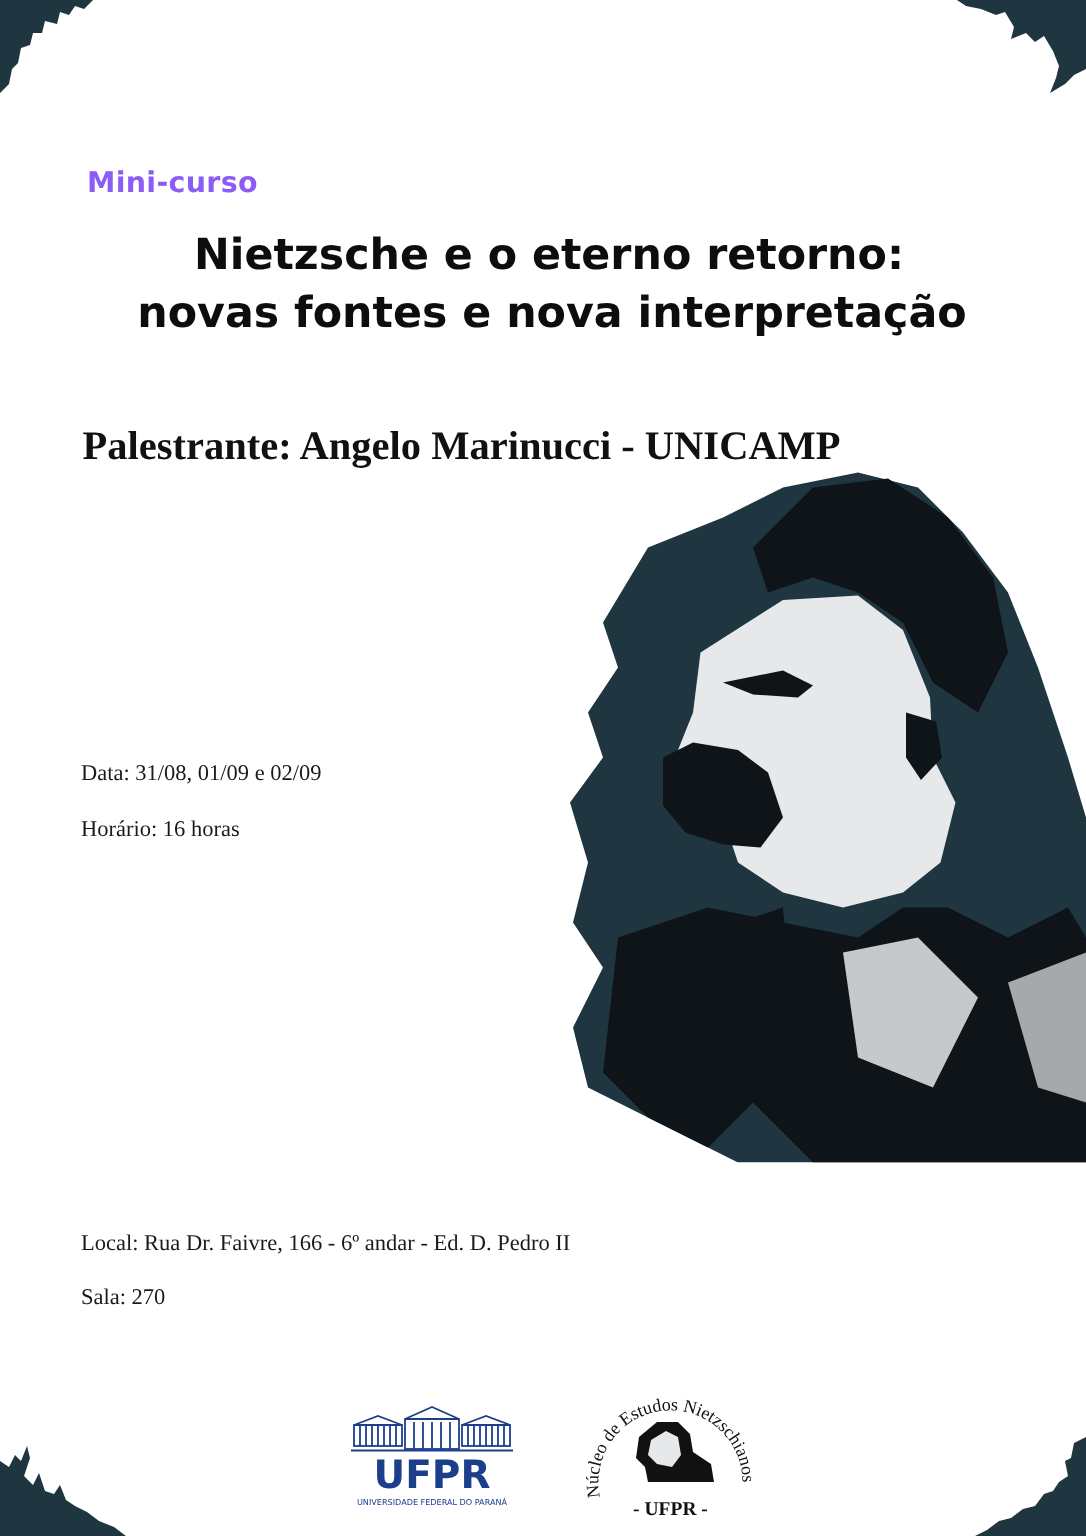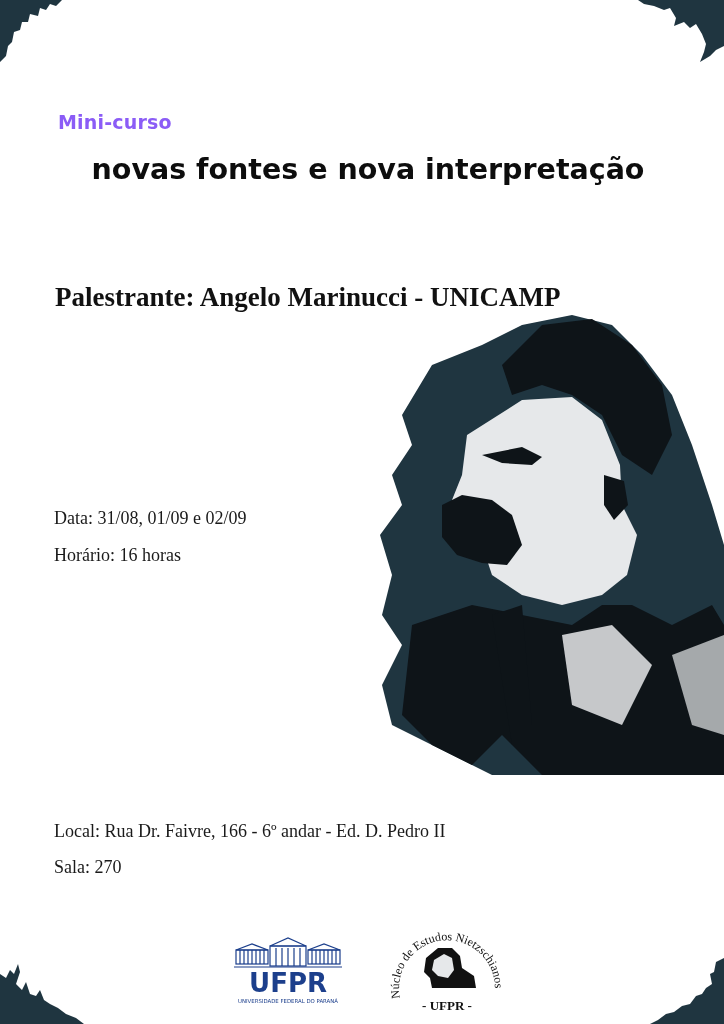--- a/index.html
+++ b/index.html
@@ -18,21 +18,21 @@
   .title {
     left: 0; width: 724px; top: 150px; text-align: center;
     font-family: "DejaVu Sans", sans-serif; font-weight: bold;
     font-size: 28.5px; line-height: 39px; color: #0d0d0d;
   }
   .title .l1 { display: block; padding-left: 8px; }
   .title .l2 { display: block; padding-left: 12px; }
   .speaker {
     left: 55px; top: 282px; font-weight: bold; font-size: 27px;
   }
-  .info { left: 54px; font-size: 18px; color: #1a1a1a; }
+  .info { left: 54px; font-size: 15px; color: #1a1a1a; }
   .corner { width: 110px; height: 90px; }
   .portrait { left: 372px; top: 305px; width: 352px; height: 470px; }
   .logo-ufpr { left: 232px; top: 934px; width: 112px; height: 72px; }
   .logo-nen { left: 382px; top: 920px; width: 130px; height: 100px; }
 </style>
 </head>
 <body>
 
 <svg class="abs corner" style="left:0;top:0" viewBox="0 0 110 90">
   <path d="M0 0 L62 0 L56 6 L50 4 L46 10 L40 8 L38 16 L30 14 L28 22 L22 22 L20 30 L14 32 L12 42 L8 46 L6 56 L0 62 Z" fill="#1f3540"></path>
@@ -43,20 +43,21 @@
 <svg class="abs corner" style="left:0;bottom:0" viewBox="0 0 110 90">
   <path d="M0 90 L0 40 L6 44 L10 36 L14 40 L18 30 L20 38 L16 50 L22 56 L26 48 L30 60 L36 62 L40 56 L44 66 L50 70 L58 74 L66 80 L76 84 L84 90 Z" fill="#1f3540"></path>
 </svg>
 <svg class="abs corner" style="right:0;bottom:0" viewBox="0 0 110 90">
   <path d="M110 90 L110 24 L102 28 L100 38 L96 40 L98 50 L92 54 L88 60 L82 62 L76 70 L68 72 L60 78 L52 80 L44 86 L36 90 Z" fill="#1f3540"></path>
 </svg>
 
 <div class="abs kicker">Mini-curso</div>
 
 <div class="abs title">
+  <span class="l1">Nietzsche e o eterno retorno:</span>
   <span class="l2">novas fontes e nova interpretação</span>
 </div>
 
 <div class="abs speaker">Palestrante: Angelo Marinucci - UNICAMP</div>
 
 <div class="abs info" style="top:508px">Data: 31/08, 01/09 e 02/09</div>
 <div class="abs info" style="top:545px">Horário: 16 horas</div>
 
 <div class="abs info" style="top:821px">Local: Rua Dr. Faivre, 166 - 6º andar - Ed. D. Pedro II</div>
 <div class="abs info" style="top:857px">Sala: 270</div>

